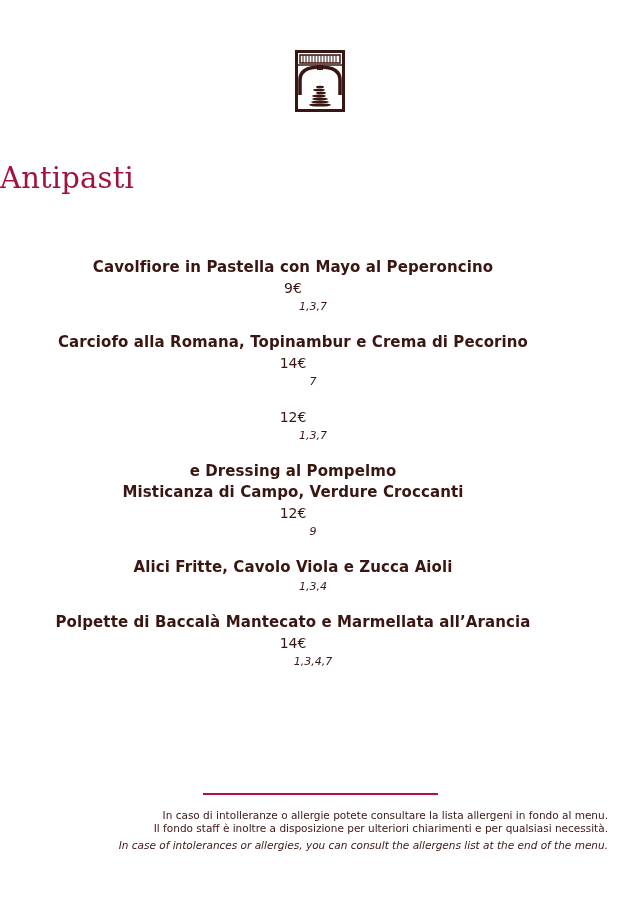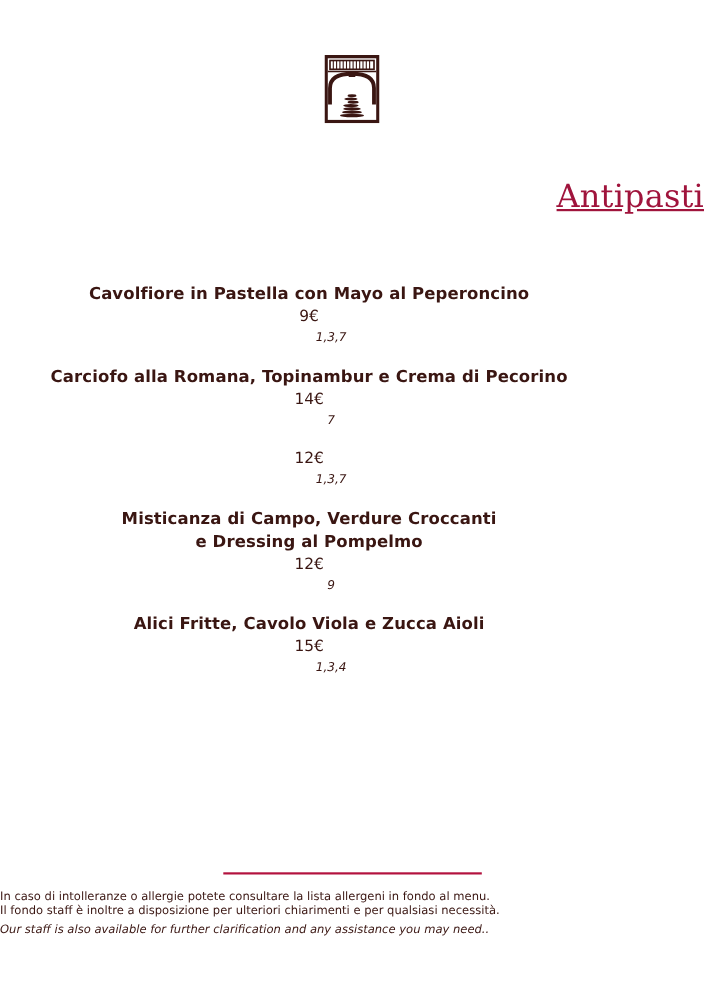--- a/index.html
+++ b/index.html
@@ -1,25 +1,25 @@
 <!DOCTYPE html>
 <html><head>
 <meta charset="utf-8">
 <style>
   html, body { margin: 0; padding: 0; background: #ffffff; }
   body { width: 640px; height: 909px; position: relative; overflow: hidden; font-family: "DejaVu Sans", sans-serif; color: #3a1612; }
   .logo { position: absolute; left: 295px; top: 50px; width: 50px; height: 62px; }
-  .title { position: absolute; top: 142px; left: 0; width: 640px; text-align: right; font-family: "DejaVu Serif", serif; font-size: 29px; color: #a0143c; letter-spacing: 0.2px; font-weight: normal; text-decoration: underline; }
-  .items { position: absolute; top: 257px; left: 0; width: 562px; }
+  .title { position: absolute; top: 142px; left: 0; width: 640px; text-align: left; font-family: "DejaVu Serif", serif; font-size: 29px; color: #a0143c; letter-spacing: 0.2px; font-weight: normal; }
+  .items { position: absolute; top: 257px; left: 12px; width: 562px; }
   .item { text-align: center; margin-bottom: 16px; }
   .item-name { font-family: "DejaVu Sans", sans-serif; font-weight: bold; font-size: 15px; line-height: 21px; color: #3a1612; letter-spacing: 0.1px; }
   .item-price { font-size: 14px; line-height: 20px; color: #3a1612; }
   .item-allergens { font-size: 11px; line-height: 18px; font-style: italic; color: #3a1612; margin-left: 40px; }
   .divider { position: absolute; top: 793px; left: 203px; width: 235px; height: 2px; background: #b3123e; }
-  .notes { position: absolute; top: 809px; left: 0; width: 608px; text-align: left; font-size: 10.5px; line-height: 13px; color: #3a1612; }
+  .notes { position: absolute; top: 809px; left: 0; width: 608px; text-align: right; font-size: 10.5px; line-height: 13px; color: #3a1612; }
   .note-it { margin: 0; }
   .note-en { margin-top: 4px; font-style: italic; }
   .note-line { display: block; }
 </style>
 </head>
 <body>
 
 <div class="logo">
   <svg width="50" height="62" viewBox="0 0 50 62">
     <rect x="1.5" y="1.5" width="47" height="59" fill="none" stroke="#3a1612" stroke-width="3"></rect>
@@ -64,35 +64,39 @@
   <div class="item">
     <div class="item-name">Carciofo alla Romana, Topinambur e Crema di Pecorino</div>
     <div class="item-price">14€</div>
     <div class="item-allergens">7</div>
   </div>
   <div class="item">
     <div class="item-price">12€</div>
     <div class="item-allergens">1,3,7</div>
   </div>
   <div class="item">
+    <div class="item-name">e Dressing al Pompelmo</div>
     <div class="item-name">Misticanza di Campo, Verdure Croccanti</div>
-    <div class="item-name">e Dressing al Pompelmo</div>
     <div class="item-price">12€</div>
     <div class="item-allergens">9</div>
   </div>
   <div class="item">
     <div class="item-name">Alici Fritte, Cavolo Viola e Zucca Aioli</div>
-    <div class="item-price">15€</div>
     <div class="item-allergens">1,3,4</div>
+  </div>
+  <div class="item">
+    <div class="item-name">Polpette di Baccalà Mantecato e Marmellata all’Arancia</div>
+    <div class="item-price">14€</div>
+    <div class="item-allergens">1,3,4,7</div>
   </div>
 </div>
 
 <div class="divider"></div>
 
 <div class="notes">
   <p class="note-it">
     <span class="note-line">In caso di intolleranze o allergie potete consultare la lista allergeni in fondo al menu.</span>
     <span class="note-line">Il fondo staff è inoltre a disposizione per ulteriori chiarimenti e per qualsiasi necessità.</span>
   </p>
   <p class="note-en">
-    <span class="note-line">Our staff is also available for further clarification and any assistance you may need..</span>
+    <span class="note-line">In case of intolerances or allergies, you can consult the allergens list at the end of the menu.</span>
   </p>
 </div>
 
 </body></html>

